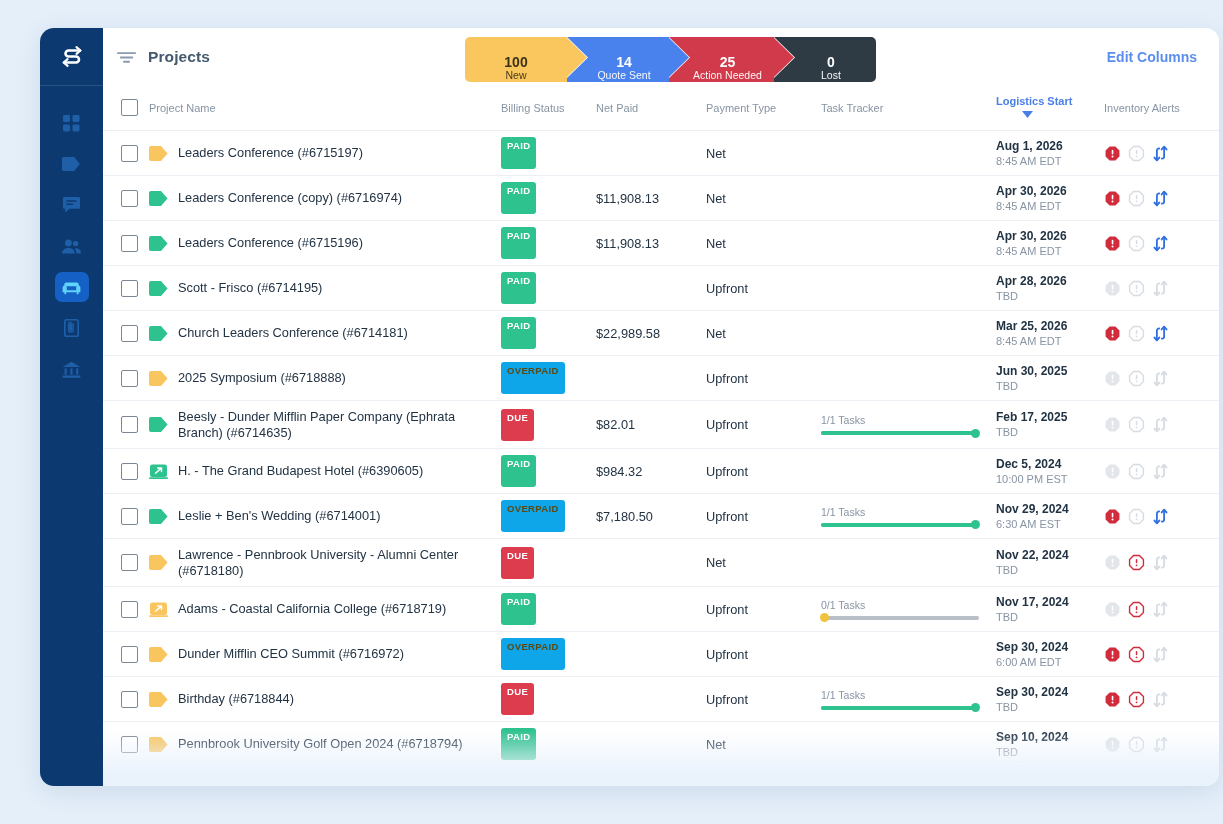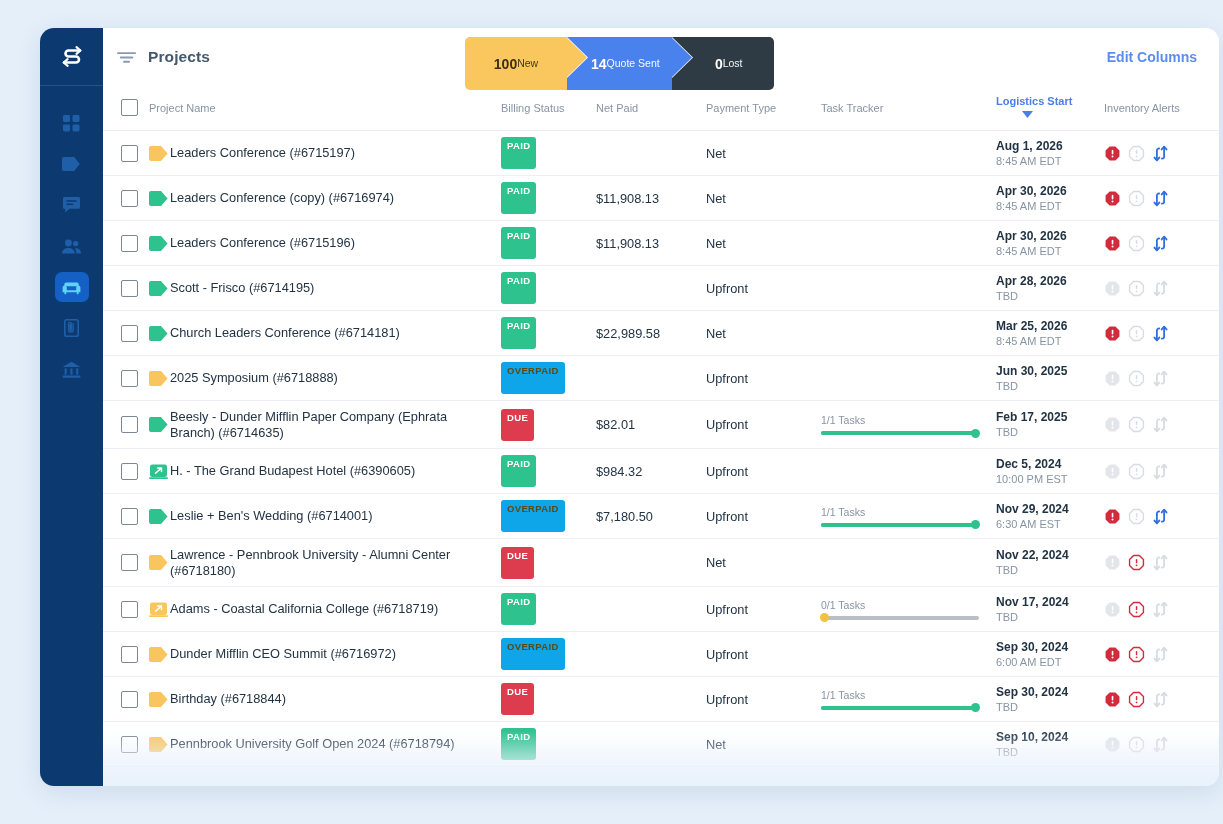--- a/index.html
+++ b/index.html
@@ -51,22 +51,22 @@
   .filter-icon { margin-right: 12px; cursor: pointer; display: flex; }
   .page-title { font-size: 15.5px; font-weight: bold; color: #44586e; letter-spacing: .1px; }
 
   
   .pipeline {
     position: absolute; left: 362px; top: 9px;
     display: flex; height: 41px;
   }
   .seg {
     position: relative;
-    height: 53px;
-    display: flex; align-items: center; justify-content: center;
+    height: 45px;
+    display: flex; flex-direction: column; align-items: center; justify-content: flex-end;
     color: #fff; cursor: pointer;
     padding: 0 12px;
     min-width: 102px;
   }
   .seg .cnt { font-size: 14px; font-weight: bold; line-height: 14px; }
   .seg .lbl { font-size: 10.5px; line-height: 13px; opacity: .95; }
   .seg:first-child { border-radius: 5px 0 0 5px; }
   .seg:last-child  { border-radius: 0 5px 5px 0; }
   .seg .arrow {
     position: absolute; right: -20px; top: 0;
@@ -112,21 +112,21 @@
     vertical-align: middle;
   }
   tbody tr { height: 45px; }
   tbody tr.tall { height: 48px; }
 
   .chk {
     width: 17px; height: 17px; border: 1.6px solid #7b8794;
     border-radius: 2px; background: #fff; margin-left: 18px; cursor: pointer;
   }
 
-  .name-cell { display: flex; align-items: center; gap: 2px; padding-right: 8px; }
+  .name-cell { display: flex; align-items: center; gap: 10px; padding-right: 8px; }
   .marker { flex: 0 0 auto; width: 19px; height: 15px; }
   .pname { font-size: 12.8px; color: #223344; line-height: 16px; }
 
   .badge {
     display: inline-block; font-size: 9.5px; font-weight: bold;
     letter-spacing: .35px; color: #fff;
     padding: 3px 6px 18px; border-radius: 3px;
   }
   .badge.paid     { background: #2ec28e; }
   .badge.overpaid { background: #0ea5e9; color: #5a4a12; }
@@ -248,20 +248,30 @@
           <div class="seg" style="background: rgb(74, 130, 237); color: rgb(255, 255, 255); z-index: 9; margin-left: 0px; padding-left: 24px;">
             <div class="cnt">14</div>
             <div class="lbl">Quote Sent</div>
             <span class="arrow"><svg width="21" height="41" viewBox="0 0 21 41">
                 <path d="M0 0 L21 20.5 L0 41 Z" fill="#4a82ed"></path>
               </svg></span>
             <span class="notch"><svg width="21" height="41" viewBox="0 0 21 41">
                 <path d="M0 0 L21 20.5 L0 41 Z" fill="#ffffff"></path>
               </svg></span>
           </div>
+          <div class="seg" style="background: rgb(209, 58, 74); color: rgb(255, 255, 255); z-index: 8; margin-left: 0px; padding-left: 24px;">
+            <div class="cnt">25</div>
+            <div class="lbl">Action Needed</div>
+            <span class="arrow"><svg width="21" height="41" viewBox="0 0 21 41">
+                <path d="M0 0 L21 20.5 L0 41 Z" fill="#d13a4a"></path>
+              </svg></span>
+            <span class="notch"><svg width="21" height="41" viewBox="0 0 21 41">
+                <path d="M0 0 L21 20.5 L0 41 Z" fill="#ffffff"></path>
+              </svg></span>
+          </div>
           <div class="seg" style="background: rgb(46, 58, 68); color: rgb(255, 255, 255); z-index: 6; margin-left: 0px; padding-left: 24px;">
             <div class="cnt">0</div>
             <div class="lbl">Lost</div>
             <span class="notch"><svg width="21" height="41" viewBox="0 0 21 41">
                 <path d="M0 0 L21 20.5 L0 41 Z" fill="#ffffff"></path>
               </svg></span>
           </div>
         </div>
 
       <span class="edit-cols">Edit Columns</span>

